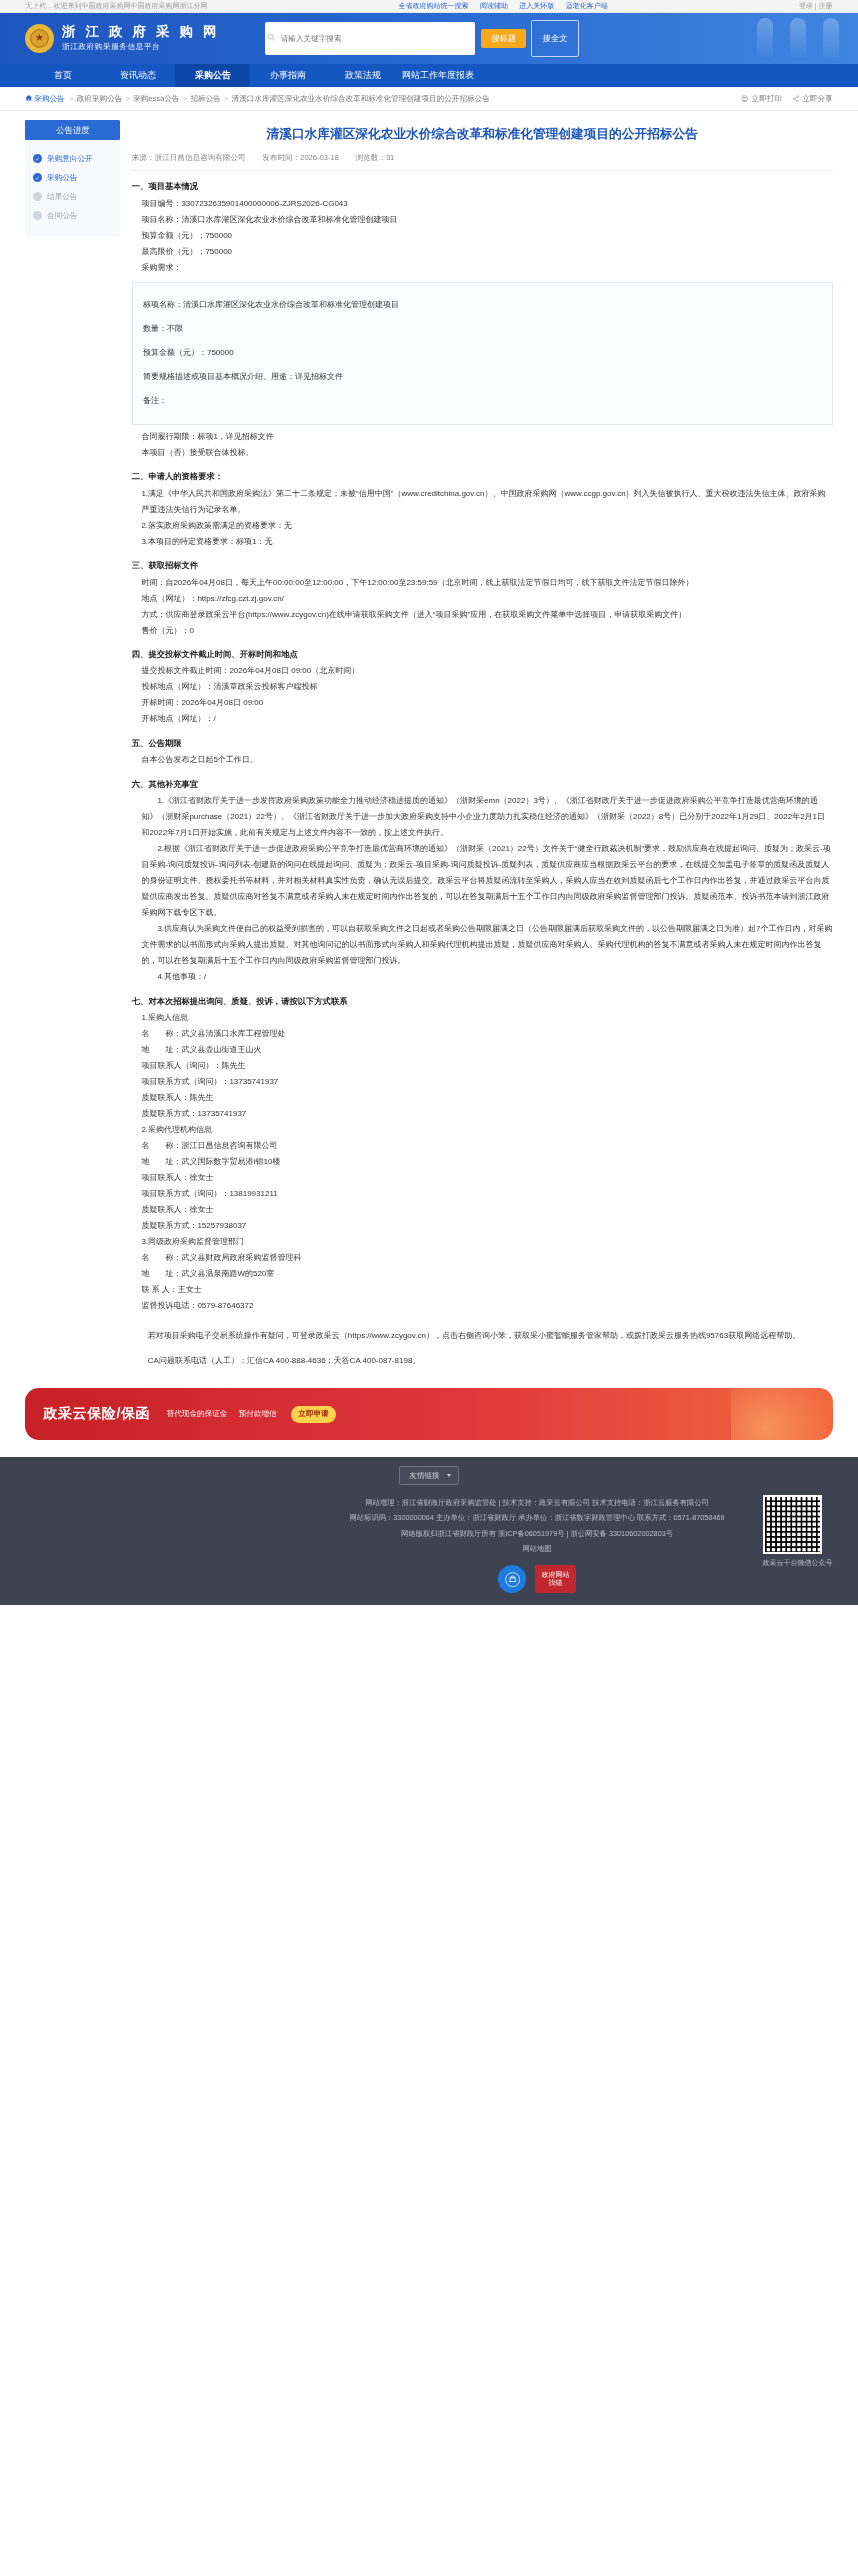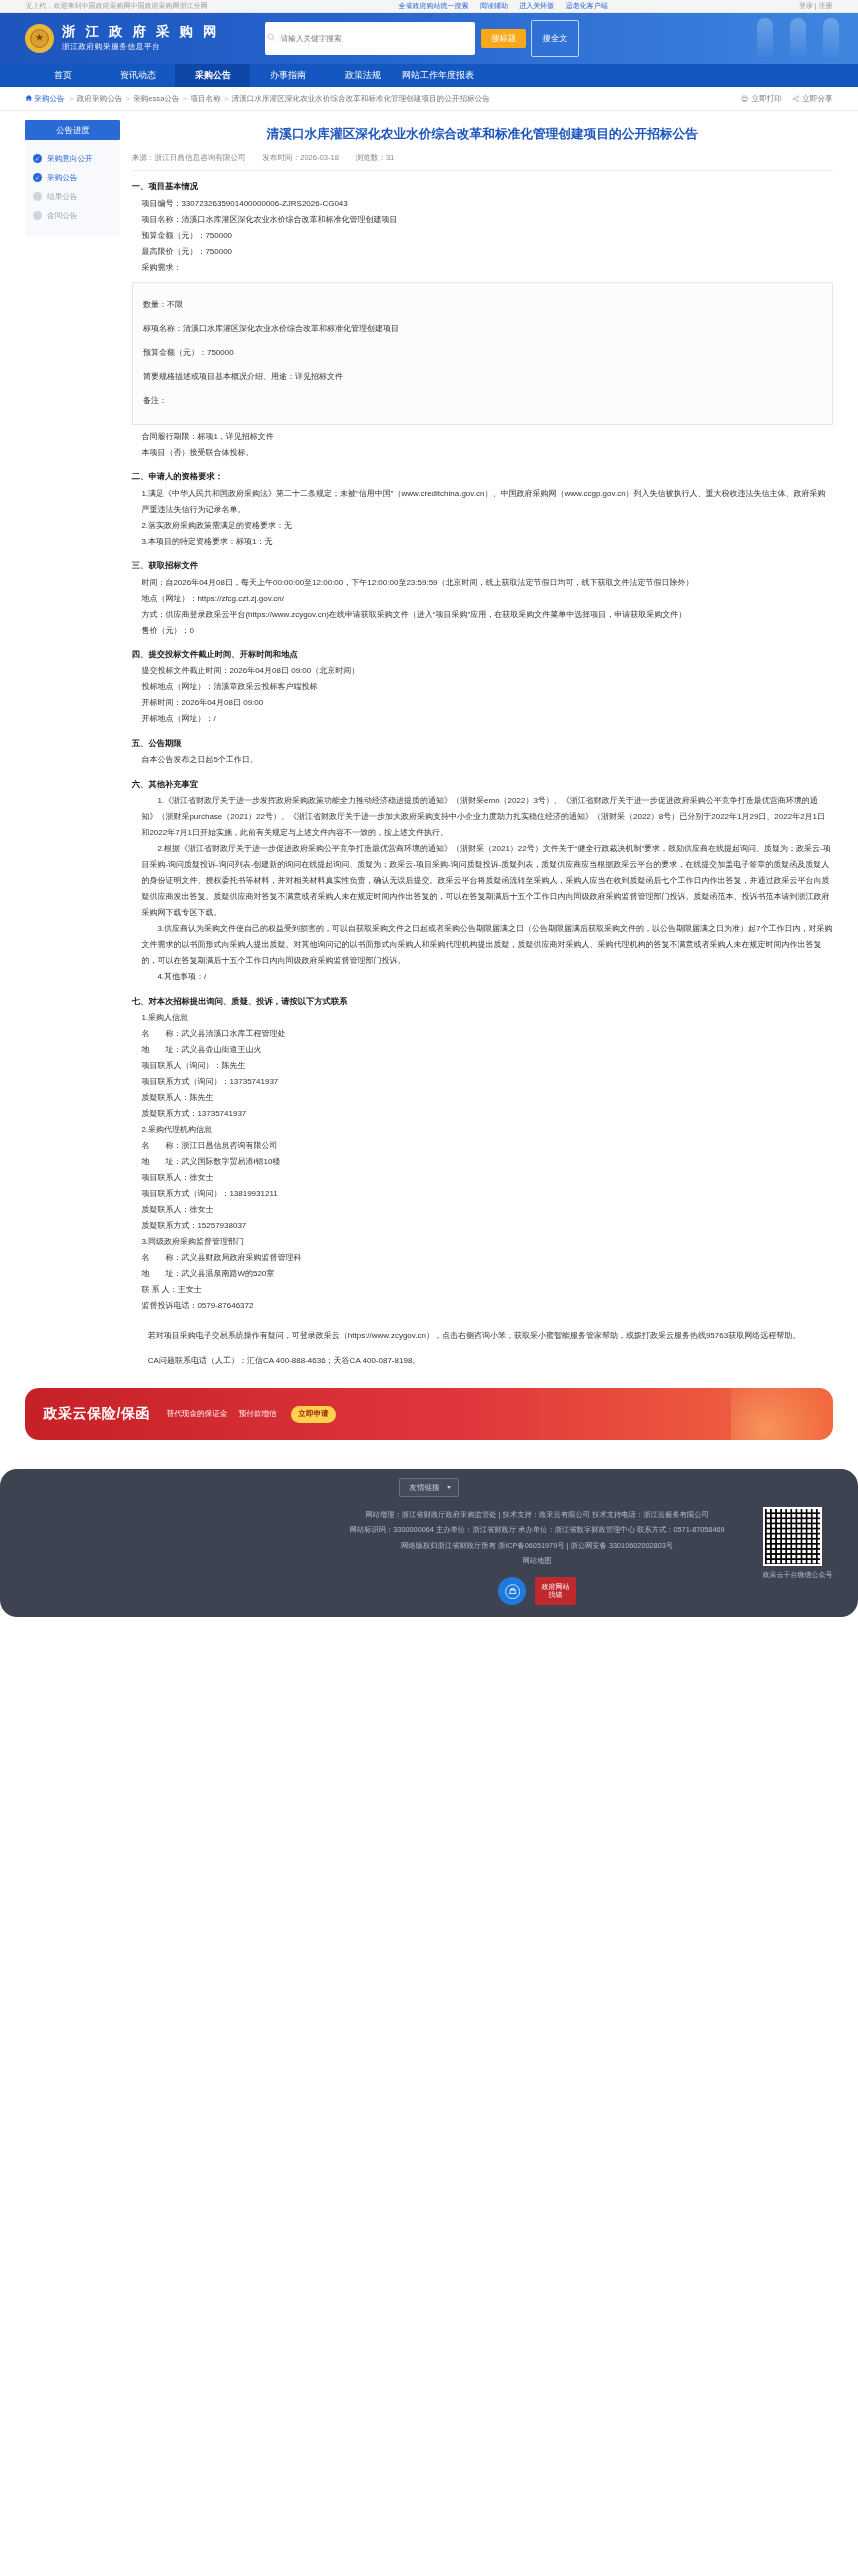--- a/index.html
+++ b/index.html
@@ -149,21 +149,21 @@
   .ad .a1 { font-size:14px;font-weight:bold;letter-spacing:0.6px;}
   .ad .a2 { font-size:7.6px;margin-left:16.5px;opacity:.95;}
   .ad .a3 { font-size:7.6px;margin-left:11.4px;opacity:.95;}
   .ad .cta {
     margin-left:14px;background:#ffd24d;color:#9b2b10;font-size:7.6px;
     padding:3.2px 7.6px;border-radius:8.3px;font-weight:bold;
   }
   .ad .fan { position:absolute;right:-12.7px;top:-12.7px;width:114px;height:76px;
     background:radial-gradient(circle at 30% 70%, rgba(255,200,120,.5), rgba(255,255,255,0) 70%); }
   
-  .footer { margin-top:29px; background:#3d4350; color:#c9ced6; padding:0 0 11.4px;border-radius:17px;}
+  .footer { margin-top:17px; background:#3d4350; color:#c9ced6; padding:0 0 11.4px;}
   .friend {
     display:flex;justify-content:center;align-items:center;padding:9px 0 7.6px;
   }
   .friend .sel {
     border:0.6px solid #6b7280;color:#cbd2db;font-size:7.6px;padding:3.2px 18px 3.2px 9px;
     border-radius:1.3px;position:relative;background:#454b58;
   }
   .friend .sel:after{
     content:"";position:absolute;right:6.4px;top:7px;
     border-left:2.5px solid transparent;border-right:2.5px solid transparent;border-top:3.2px solid #cbd2db;
@@ -249,21 +249,21 @@
     <svg width="7.6" height="7.6" viewBox="0 0 16 16">
         <path d="M8 2 1 8h2v6h4V10h2v4h4V8h2z" fill="#2a64d8"></path>
       </svg>
   </span>
   <span class="home">采购公告</span>
   <span class="sep">&gt;</span>
   <span>政府采购公告</span>
   <span class="sep">&gt;</span>
   <span>采购essa公告</span>
   <span class="sep">&gt;</span>
-  <span>项目名称</span>
+  <span>招标公告</span>
   <span class="sep">&gt;</span>
   <span>清溪口水库灌区深化农业水价综合改革和标准化管理创建项目的公开招标公告</span>
   <span class="spacer"></span>
   <span class="act">
     <span>
       <svg width="7.6" height="7.6" viewBox="0 0 16 16">
           <rect x="4" y="2" width="8" height="4" fill="none" stroke="#888"></rect>
           <rect x="2" y="6" width="12" height="5" fill="none" stroke="#888"></rect>
           <rect x="4" y="11" width="8" height="3" fill="none" stroke="#888"></rect>
         </svg>
@@ -320,22 +320,22 @@
     <div class="sec-h">一、项目基本情况</div>
     <div class="body-text ml1">
       <p>项目编号：3307232635901400000006-ZJRS2026-CG043</p>
       <p>项目名称：清溪口水库灌区深化农业水价综合改革和标准化管理创建项目</p>
       <p>预算金额（元）：750000</p>
       <p>最高限价（元）：750000</p>
       <p>采购需求：</p>
     </div>
 
     <div class="box-block">
+      <p>标项名称：清溪口水库灌区深化农业水价综合改革和标准化管理创建项目</p>
       <p>数量：不限</p>
-      <p>标项名称：清溪口水库灌区深化农业水价综合改革和标准化管理创建项目</p>
       <p>预算金额（元）：750000</p>
       <p>简要规格描述或项目基本概况介绍、用途：详见招标文件</p>
       <p>备注：</p>
     </div>
 
     <div class="body-text ml1">
       <p>合同履行期限：标项1，详见招标文件</p>
       <p>本项目（否）接受联合体投标。</p>
     </div>
 

